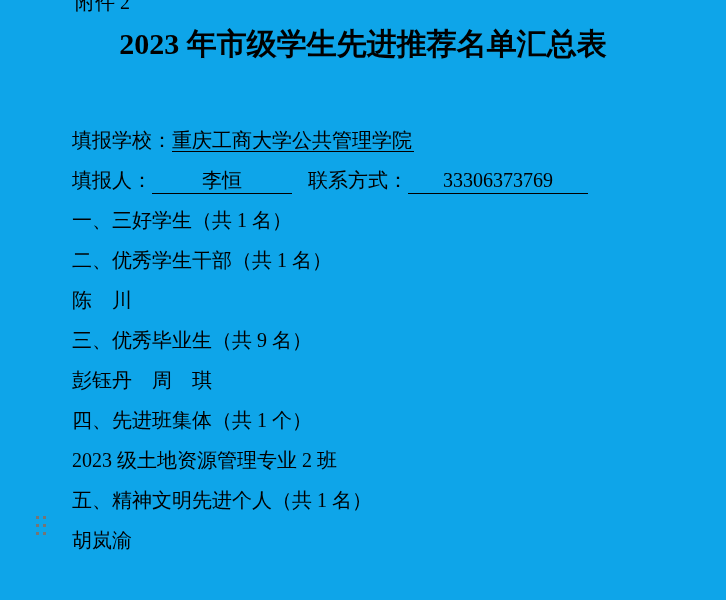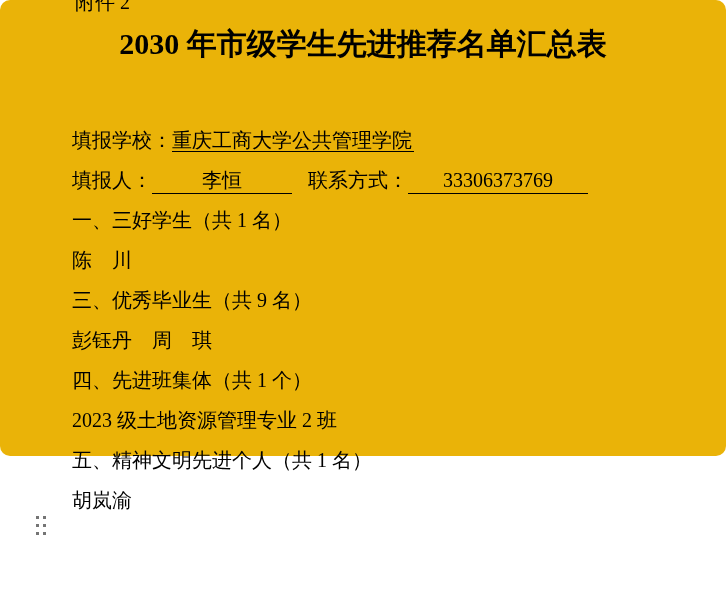--- a/index.html
+++ b/index.html
@@ -10,23 +10,22 @@
   body {
     width: 726px;
     height: 600px;
     overflow: hidden;
     font-family: "Liberation Serif", "DejaVu Serif", serif;
     color: #000000;
   }
   .page {
     position: relative;
     width: 726px;
-    height: 456px;
-    background: #eab308;
-    border-radius: 10px;
+    height: 600px;
+    background: #0ea5e9;
   }
   
   .attachment {
     position: absolute;
     left: 75px;
     top: -9px;
     font-size: 20px;
     line-height: 22px;
     white-space: pre;
   }
@@ -90,30 +89,31 @@
     background: #757575;
   }
 </style>
 </head>
 <body>
 
 <div class="page">
 
   <div class="attachment">附件 2</div>
 
-  <h1 class="title">2030 年市级学生先进推荐名单汇总表</h1>
+  <h1 class="title">2023 年市级学生先进推荐名单汇总表</h1>
 
   <div class="doc-body">
 
     <p class="line"><span>填报学校：</span><span class="u">重庆工商大学公共管理学院</span></p>
 
     <p class="line"><span>填报人：</span><span class="blank w140">李恒</span><span class="gap16"></span><span>联系方式：</span><span class="blank w180">33306373769</span></p>
 
     <p class="line">一、三好学生（共 1 名）</p>
 
+    <p class="line">二、优秀学生干部（共 1 名）</p>
     <p class="line">陈　川</p>
 
     <p class="line">三、优秀毕业生（共 9 名）</p>
     <p class="line">彭钰丹　周　琪</p>
 
     <p class="line">四、先进班集体（共 1 个）</p>
     <p class="line">2023 级土地资源管理专业 2 班</p>
 
     <p class="line">五、精神文明先进个人（共 1 名）</p>
     <p class="line">胡岚渝</p>

